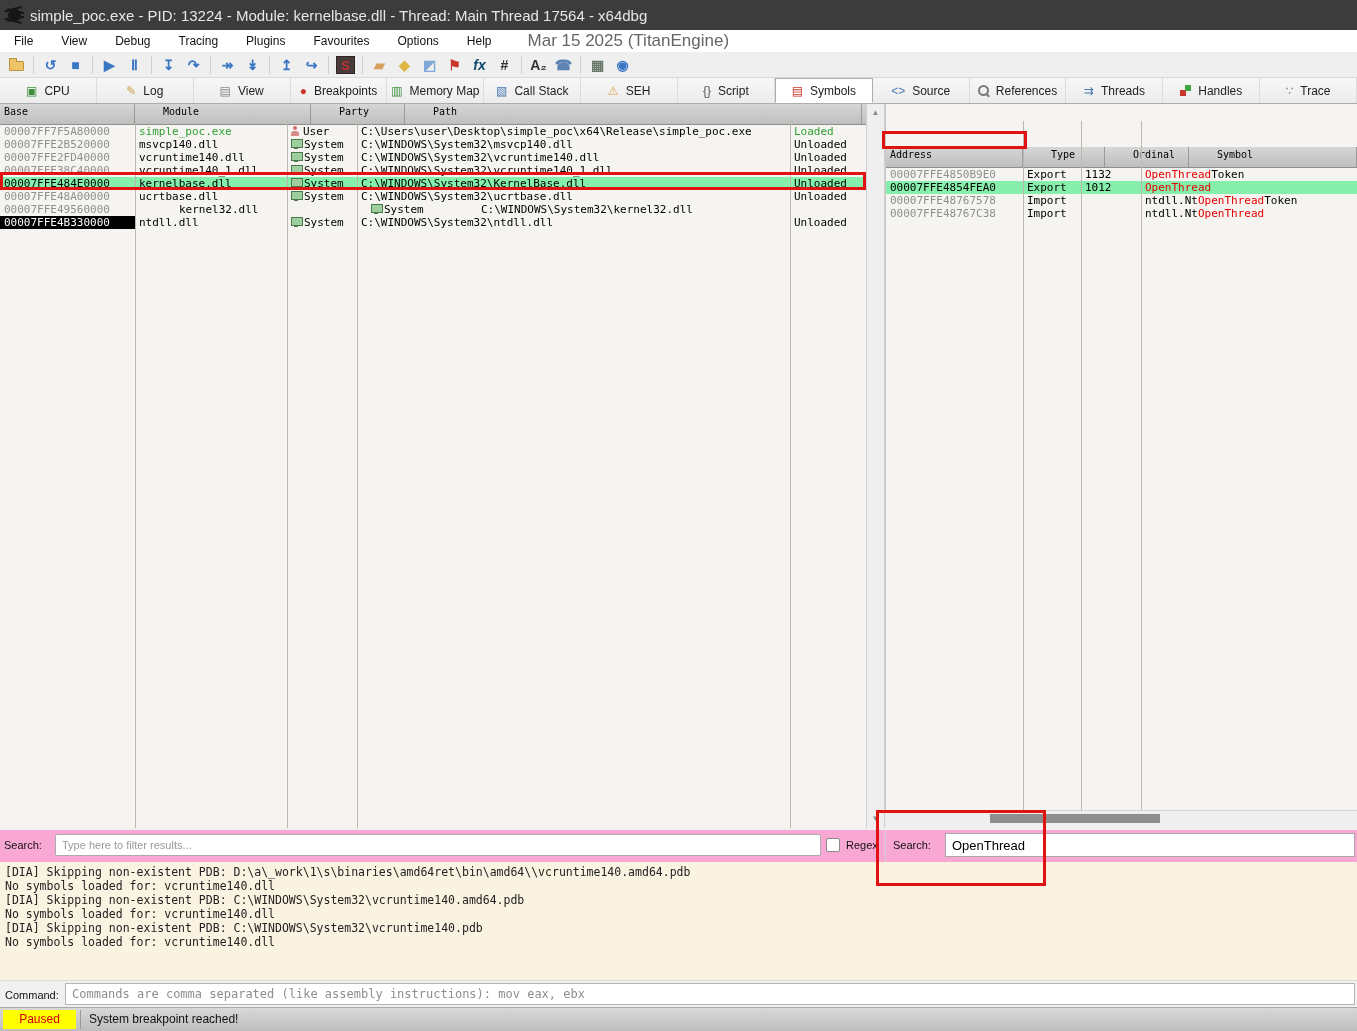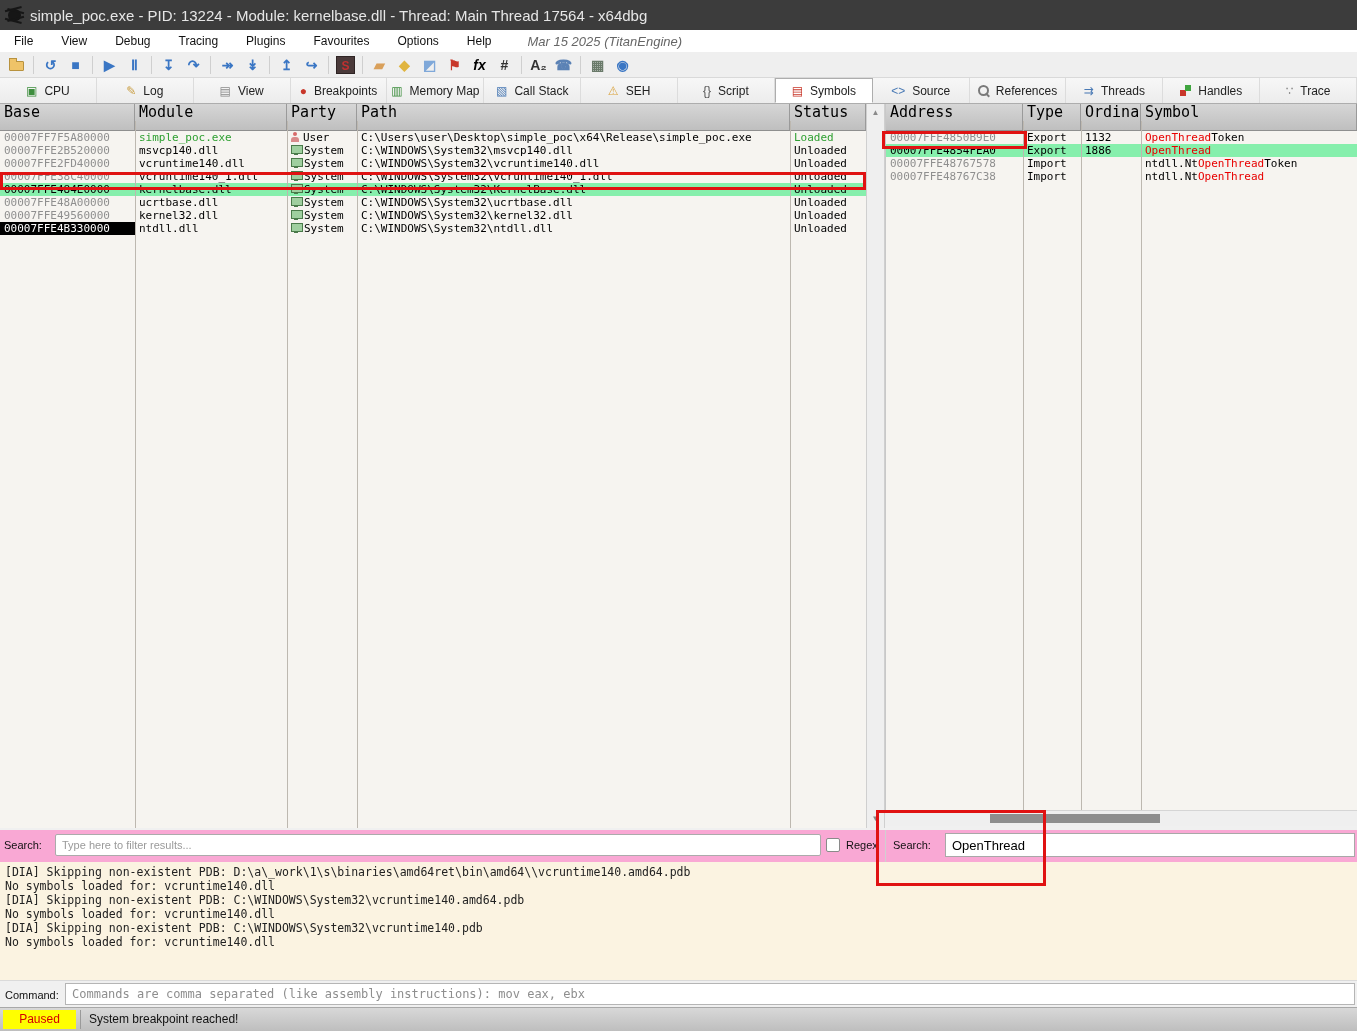--- a/index.html
+++ b/index.html
@@ -10,21 +10,21 @@
   
   .titlebar { position:absolute; left:0; top:0; width:1357px; height:30px; background:#3C3C3C; color:#E6E6E6; display:flex; align-items:center; font-size:15px; }
   .i-bug { display:inline-block; width:13px; height:12px; background:#161616; border-radius:50% 50% 45% 45%; position:relative; margin:0 9px 0 8px; }
   .i-bug::before, .i-bug::after { content:""; position:absolute; width:17px; height:8px; left:-2px; border-top:2px solid #161616; border-bottom:2px solid #161616; }
   .i-bug::before { top:-1px; transform:rotate(-14deg); }
   .i-bug::after  { bottom:-1px; transform:rotate(14deg); }
 
   
   .menubar { position:absolute; left:0; top:30px; width:1357px; height:22px; background:#FFFFFF; display:flex; align-items:center; font-size:12px; color:#111; }
   .menu-item { padding:0 14px; height:22px; line-height:22px; }
-  .build-info { margin-left:22px; color:#666; font-size:13px;font-style:italic; }
+  .build-info { margin-left:22px; color:#666; font-size:17px; }
 
   
   .toolbar { position:absolute; left:0; top:52px; width:1357px; height:26px; background:#EFEFEF; border-bottom:1px solid #D9D9D9; display:flex; align-items:center; padding-left:4px; }
   .tb-icon { width:25px; height:20px; text-align:center; font-size:14px; line-height:20px; font-weight:bold; }
   .tb-icon.boxed { width:19px; height:18px; line-height:18px; background:#4A3A3A; color:#C03030; border:1px solid #2E2424; font-size:12px; margin:0 3px; }
   .tb-sep { width:1px; height:18px; background:#CFCFCF; margin:0 4px; }
   .i-folder { display:inline-block; width:15px; height:10px; background:#EFC368; border:1px solid #B8923E; border-radius:1px; position:relative; top:1px; }
   .i-folder::before { content:""; position:absolute; top:-4px; left:-1px; width:6px; height:3px; background:#EFC368; border:1px solid #B8923E; border-bottom:none; }
 
   
@@ -36,21 +36,21 @@
   .i-magnifier::before { content:""; position:absolute; width:7px; height:7px; border:2px solid #7A7A7A; border-radius:50%; top:0; left:0; }
   .i-magnifier::after { content:""; position:absolute; width:5px; height:2px; background:#7A7A7A; transform:rotate(45deg); bottom:0; right:-1px; }
   .i-blocks { display:inline-block; width:11px; height:11px; position:relative; }
   .i-blocks::before { content:""; position:absolute; left:0; bottom:0; width:6px; height:6px; background:#C8372A; }
   .i-blocks::after { content:""; position:absolute; left:5px; top:0; width:6px; height:6px; background:#3FA53F; }
 
   
   .panel { position:absolute; background:#F6F4F0; overflow:hidden; }
   #modules-panel { left:0; top:104px; width:866px; height:724px; }
   #symbols-panel { left:885px; top:104px; width:472px; height:706px; border-left:1px solid #C8C8C8; }
-  .thead { display:grid; height:27px; background:linear-gradient(#D6D6D6,#BFBFBF); border-bottom:1px solid #8F8F8F; font-size:15px; color:#000; }
+  .thead { display:grid; height:21px; background:linear-gradient(#D6D6D6,#BFBFBF); border-bottom:1px solid #8F8F8F; font-size:10px; color:#000;gap:24px; }
   .th { padding-left:4px; line-height:16px; border-right:1px solid #9A9A9A; white-space:nowrap; overflow:hidden; }
   .trow { display:grid; height:13px; line-height:13px; font-size:11px; color:#000; white-space:nowrap; }
   .trow.selected { background:#86efac; }
   .cell { padding-left:4px; overflow:hidden; white-space:nowrap; }
   .dim { color:#8F8F8F; }
   .green { color:#2FA032; }
   .red { color:#E80000; }
   .base-black { background:#000; color:#FFF; }
   .colsep { position:absolute; top:17px; bottom:0; width:1px; background:#BDB8B0; }
 
@@ -140,21 +140,21 @@
       <span class="tb-sep"></span>
       <span class="tb-icon" style="color: rgb(58, 118, 196);">↥</span>
       <span class="tb-icon" style="color: rgb(58, 118, 196);">↪</span>
       <span class="tb-sep"></span>
       <span class="tb-icon boxed">S</span>
       <span class="tb-sep"></span>
       <span class="tb-icon" style="color: rgb(217, 160, 91);">▰</span>
       <span class="tb-icon" style="color: rgb(224, 181, 64);">◆</span>
       <span class="tb-icon" style="color: rgb(127, 168, 217);">◩</span>
       <span class="tb-icon" style="color: rgb(200, 55, 42);">⚑</span>
-      <span class="tb-icon" style="color: #000000; font-style: italic;">fx</span>
+      <span class="tb-icon" style="color: #0c4a6e; font-style: italic;">fx</span>
       <span class="tb-icon" style="color: rgb(51, 51, 51);">#</span>
       <span class="tb-sep"></span>
       <span class="tb-icon" style="color: rgb(51, 51, 51);">A₂</span>
       <span class="tb-icon" style="color: rgb(91, 130, 181);">☎</span>
       <span class="tb-sep"></span>
       <span class="tb-icon" style="color: rgb(106, 122, 106);">▦</span>
       <span class="tb-icon" style="color: rgb(58, 118, 196);">◉</span>
     </div>
 
   <div class="tabbar" id="tabbar">
@@ -260,21 +260,21 @@
           <span class="cell">C:\WINDOWS\System32\KernelBase.dll</span>
           <span class="cell">Unloaded</span>
         </div>
         <div class="trow mono" style="grid-template-columns: 135px 152px 70px 433px 76px;">
           <span class="cell dim">00007FFE48A00000</span>
           <span class="cell">ucrtbase.dll</span>
           <span class="cell"><span class="i-system"></span>System</span>
           <span class="cell">C:\WINDOWS\System32\ucrtbase.dll</span>
           <span class="cell">Unloaded</span>
         </div>
-        <div class="trow mono" style="grid-template-columns: 135px 152px 70px 433px 76px;">
+        <div class="trow mono" style="grid-template-columns: 135px 152px 70px 433px 76px; gap: 40px;">
           <span class="cell dim">00007FFE49560000</span>
           <span class="cell">kernel32.dll</span>
           <span class="cell"><span class="i-system"></span>System</span>
           <span class="cell">C:\WINDOWS\System32\kernel32.dll</span>
           <span class="cell">Unloaded</span>
         </div>
         <div class="trow mono" style="grid-template-columns: 135px 152px 70px 433px 76px;">
           <span class="cell base-black">00007FFE4B330000</span>
           <span class="cell">ntdll.dll</span>
           <span class="cell"><span class="i-system"></span>System</span>
@@ -287,37 +287,37 @@
     <div class="colsep" style="left:357px;"></div>
     <div class="colsep" style="left:790px;"></div>
   </div>
 
   <div id="vscroll">
     <div class="scroll-arrow" style="top:2px;">▲</div>
     <div class="scroll-arrow" style="bottom:2px;">▼</div>
   </div>
 
   <div class="panel" id="symbols-panel">
-    <div class="thead mono" id="sym-head" style="grid-template-columns:137px 58px 60px 1fr;">
+    <div class="thead mono" id="sym-head" style="grid-template-columns:137px 58px 60px 1fr;margin-top:43px;">
         <span class="th">Address</span>
         <span class="th">Type</span>
         <span class="th">Ordinal</span>
         <span class="th">Symbol</span>
       </div>
     <div id="symbol-rows">
         <div class="trow mono" style="grid-template-columns: 137px 58px 60px 1fr;">
           <span class="cell dim">00007FFE4850B9E0</span>
           <span class="cell">Export</span>
           <span class="cell">1132</span>
           <span class="cell"><span class="red">OpenThread</span><span>Token</span></span>
         </div>
         <div class="trow mono selected" style="grid-template-columns: 137px 58px 60px 1fr;">
           <span class="cell">00007FFE4854FEA0</span>
           <span class="cell">Export</span>
-          <span class="cell">1886</span>
+          <span class="cell">1012</span>
           <span class="cell"><span class="red">OpenThread</span></span>
         </div>
         <div class="trow mono" style="grid-template-columns: 137px 58px 60px 1fr;">
           <span class="cell dim">00007FFE48767578</span>
           <span class="cell">Import</span>
           <span class="cell"></span>
           <span class="cell"><span>ntdll.Nt</span><span class="red">OpenThread</span><span>Token</span></span>
         </div>
         <div class="trow mono" style="grid-template-columns: 137px 58px 60px 1fr;">
           <span class="cell dim">00007FFE48767C38</span>

